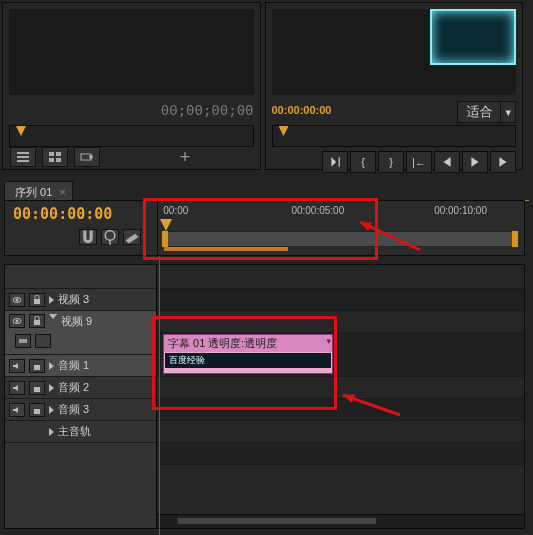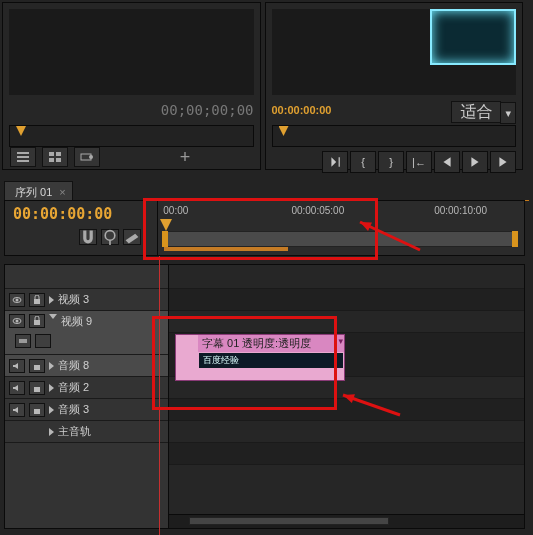--- a/index.html
+++ b/index.html
@@ -6,21 +6,21 @@
   body { background: #232323; color: #bdbdbd; width: 533px; height: 535px; overflow: hidden; }
   
   
   .monitors { position: absolute; top: 0; left: 0; right: 8px; height: 172px; display: flex; }
   .monitor { flex: 1; background: #262626; border: 1px solid #0a0a0a; margin: 2px; display: flex; flex-direction: column; }
   .monitor-view { flex: 1; background: #1a1a1a; margin: 6px 6px 0 6px; position: relative; }
   .monitor-view .thumb { position: absolute; right: 0; top: 0; width: 86px; height: 56px; border: 2px solid #88eaff; background:#0b2a33; box-shadow: inset 0 0 12px #6febff; }
   .mon-ctrl { height: 74px; padding: 4px 6px; }
   .mon-time { font: 14px/18px monospace; color: #787878; padding: 2px 0; text-align: right; height:22px;}
   .mon-time.right .tc-main { color: #e0a030; float:left; font-weight:bold;}
-  .mon-time.right .fit { display:inline-block; border:1px solid #111; background:#2e2e2e; padding:1px 8px; color:#ccc; font-size:16px;}
+  .mon-time.right .fit { display:inline-block; border:1px solid #111; background:#2e2e2e; padding:1px 8px; color:#ccc; font-size:13px;}
   .mon-time.right .dd  { display:inline-block; border:1px solid #111; background:#2e2e2e; padding:1px 4px; color:#ccc; font-size:11px; margin-left:-1px;}
   .mini-ruler { height: 22px; background: #222; border:1px solid #0a0a0a; margin-top:4px; position:relative;}
   .mini-ruler .ph { position:absolute; left:6px; top:0; width:10px; height:10px; background:#e0a030; clip-path: polygon(0 0,100% 0,50% 100%);}
   .transport { height:24px; margin-top:4px; display:flex; gap:2px; justify-content:flex-end;}
   .tbtn { width:26px; height:22px; background:#2e2e2e; border:1px solid #0d0d0d; color:#c8c8c8; display:flex; align-items:center; justify-content:center; }
   .tbtn svg { width:12px; height:12px; fill:#c8c8c8; }
   
   
   .proj-strip { position:absolute; top:145px; left:6px; width:196px; height:24px; display:flex; gap:6px; align-items:center; padding:0 4px;}
   .pbtn { width:26px; height:20px; background:#343434; border:1px solid #111; display:flex; align-items:center; justify-content:center; color:#aaa;}
@@ -48,37 +48,37 @@
   
   
   .annot { position:absolute; border:3px solid #d11; pointer-events:none;}
   .arrow { position:absolute; pointer-events:none;}
   .arrow line { stroke:#d11; stroke-width:3;}
   .arrow polygon { fill:#d11;}
   .playhead-line { position:absolute; width:1px; background:#c72f2f; top:256px; bottom:0; left:159px;}
   
   
   .tracks { position:absolute; top:264px; left:4px; right:8px; bottom:6px; display:flex; border:1px solid #0a0a0a;}
-  .tracks-left { width:164px; background:#333; border-right:1px solid #0a0a0a;}
+  .tracks-left { width:152px; background:#333; border-right:1px solid #0a0a0a;}
   .tracks-right { flex:1; background:#262626; position:relative; overflow:hidden;}
   .spacer { height:24px; border-bottom:1px solid #1a1a1a;}
   .track { height:22px; border-bottom:1px solid #1a1a1a; display:flex; align-items:center; padding:0 4px; gap:4px;}
   .track.expanded { height:44px; align-items:flex-start; padding-top:3px;}
   .track.sel { background:#4a4a4a;}
   .tico { width:16px; height:14px; background:#3f3f3f; border:1px solid #111; display:flex; align-items:center; justify-content:center;}
   .tico svg{width:10px;height:10px;fill:#b8b8b8;}
   .tri { display:inline-block; width:0; height:0; border-top:4px solid transparent; border-bottom:4px solid transparent; border-left:5px solid #b8b8b8;}
   .tri.down { border-left:4px solid transparent; border-right:4px solid transparent; border-top:5px solid #b8b8b8; border-bottom:none;}
   .tname { color:#d0d0d0; font-size:11px;}
   .subrow { position:absolute; margin-top:20px; display:flex; gap:4px; padding-left:6px;}
   
   .track-lane { position:absolute; left:0; right:0; height:22px; border-bottom:1px solid #1a1a1a;}
   .lane-dark { background:#202020;}
   
-  .clip { position:absolute; background:#e9a9d0; border:1px solid #8a3a77; height:47px;padding-left:22px; }
+  .clip { position:absolute; background:#e9a9d0; border:1px solid #8a3a77; height:40px; }
   .clip-head { background:#d987c1; color:#222; font-size:10px; padding:1px 4px; white-space:nowrap; overflow:hidden;}
   .clip-body { background:#0d1a26; color:#dff; font-size:9px; padding:1px 4px; margin:1px;}
   .clip-rt { position:absolute; right:1px; top:1px; color:#7a2060; font-size:9px;}
   
   .scroll-h { position:absolute; left:0; right:0; bottom:0; height:14px; background:#1d1d1d; border-top:1px solid #0a0a0a;}
   .scroll-h .thumb { position:absolute; left:20px; width:200px; top:2px; height:8px; background:#454545; border:1px solid #222;}
 </style>
 </head>
 <body>
 
@@ -250,21 +250,21 @@
           <svg viewBox="0 0 10 10">
             <path d="M1 4h2l3-2v6l-3-2H1z"></path>
           </svg>
         </span>
       <span class="tico">
           <svg viewBox="0 0 10 10">
             <rect x="2" y="4" width="6" height="5"></rect>
           </svg>
         </span>
       <span class="tri"></span>
-      <span class="tname">音频 8</span>
+      <span class="tname">音频 1</span>
     </div>
     <div class="track">
       <span class="tico">
           <svg viewBox="0 0 10 10">
             <path d="M1 4h2l3-2v6l-3-2H1z"></path>
           </svg>
         </span>
       <span class="tico">
           <svg viewBox="0 0 10 10">
             <rect x="2" y="4" width="6" height="5"></rect>

